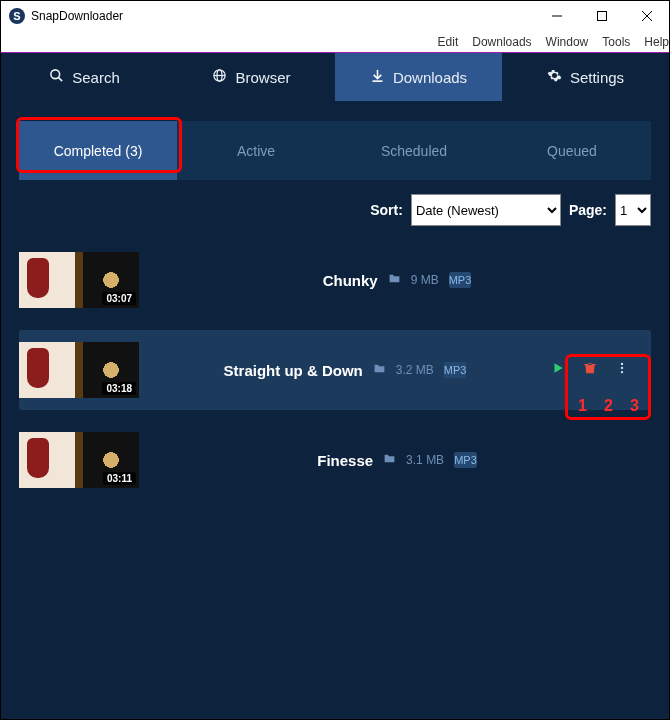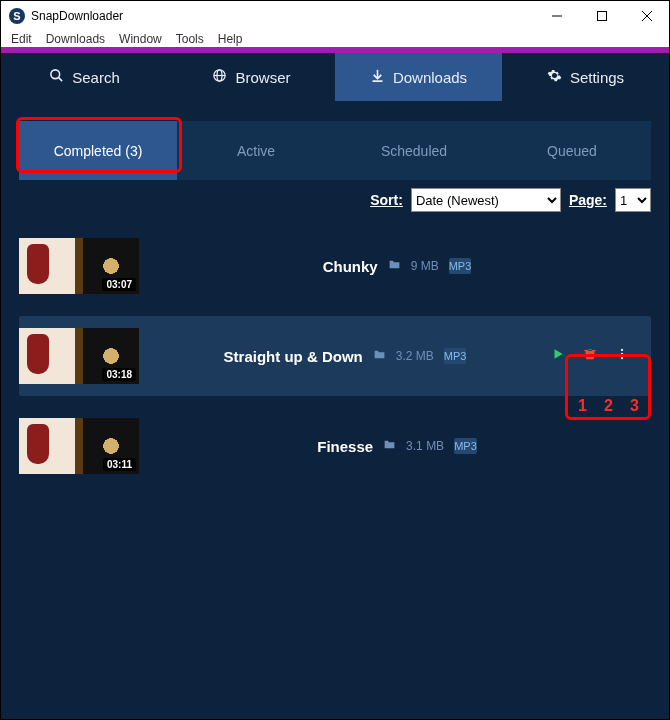--- a/index.html
+++ b/index.html
@@ -8,43 +8,43 @@
 
   
   .titlebar { height: 30px; background: #fff; display: flex; align-items: center; padding-left: 8px; }
   .titlebar .app-icon { width: 16px; height: 16px; border-radius: 50%; background: #1a365d; color: #fff; font-size: 11px; display: flex; align-items: center; justify-content: center; font-weight: bold; margin-right: 6px; }
   .titlebar .title { font-size: 12px; color: #000; }
   .titlebar .spacer { flex: 1; }
   .titlebar .winbtn { width: 45px; height: 30px; display: flex; align-items: center; justify-content: center; }
   .titlebar svg { width: 10px; height: 10px; stroke: #000; stroke-width: 1; fill: none; }
 
   
-  .menubar { height: 22px; background: #fff; display: flex; align-items: center; padding-left: 10px; gap: 14px; border-bottom: 6px solid #a21caf; }
+  .menubar { height: 22px; background: #fff; display: flex; align-items: center; padding-left: 10px; gap: 14px; border-bottom: 1px solid #a21caf; justify-content: flex-end; }
   .menubar .menu-item { font-size: 12px; color: #333; }
 
   
   .content { flex: 1; background: #0d223c; display: flex; flex-direction: column; }
 
   
   .main-tabs { display: flex; height: 48px; }
   .main-tab { flex: 1; display: flex; align-items: center; justify-content: center; gap: 8px; color: #e6edf5; font-size: 15px; cursor: pointer; }
   .main-tab.active { background: #2e568f; }
   .main-tab svg { width: 15px; height: 15px; }
 
   
   .sub-tabs { display: flex; height: 59px; margin: 20px 18px 0 18px; background: #12304f; }
   .sub-tab { flex: 1; display: flex; align-items: center; justify-content: center; color: #7f9cc0; font-size: 14px; }
   .sub-tab.active { background: #2e568f; color: #fff; }
   .highlight-box { border: 3px solid #ff0000; border-radius: 6px; position: absolute; pointer-events: none; }
   .hl1 { left: 15px; top: 116px; width: 166px; height: 56px; }
 
   
-  .sort-row { display: flex; align-items: center; justify-content: flex-end; gap: 8px; padding: 8px 18px 10px 18px; color: #fff; font-size: 14px; text-decoration: underline; }
+  .sort-row { display: flex; align-items: center; justify-content: flex-end; gap: 8px; padding: 14px 18px 10px 18px; color: #fff; font-size: 14px; }
   .sort-row label { font-weight: bold; }
-  .sort-row select { background: #fff; border: 1px solid #888; font-size: 13px; height: 24px; }
+  .sort-row select { background: #fff; border: 1px solid #888; font-size: 13px; height: 32px; }
   .sort-row .sort-select { width: 150px; }
   .sort-row .page-select { width: 36px; }
 
   
   .list { padding: 4px 18px; }
   .row { display: flex; align-items: center; height: 80px; padding: 8px 10px 8px 0; gap: 14px; position: relative; border-radius: 2px; margin-bottom: 10px; }
   .row.hover { background: #1c3a5c; }
   .thumb { width: 120px; height: 56px; background: #fff; position: relative; display:flex; overflow:hidden; }
   .thumb .t-left { width:47%; background:#f1e6d8; position:relative; }
   .thumb .t-left::after{ content:""; position:absolute; left:8px; top:6px; width:22px; height:40px; background:#8b1d1d; border-radius:6px 6px 10px 10px; }

